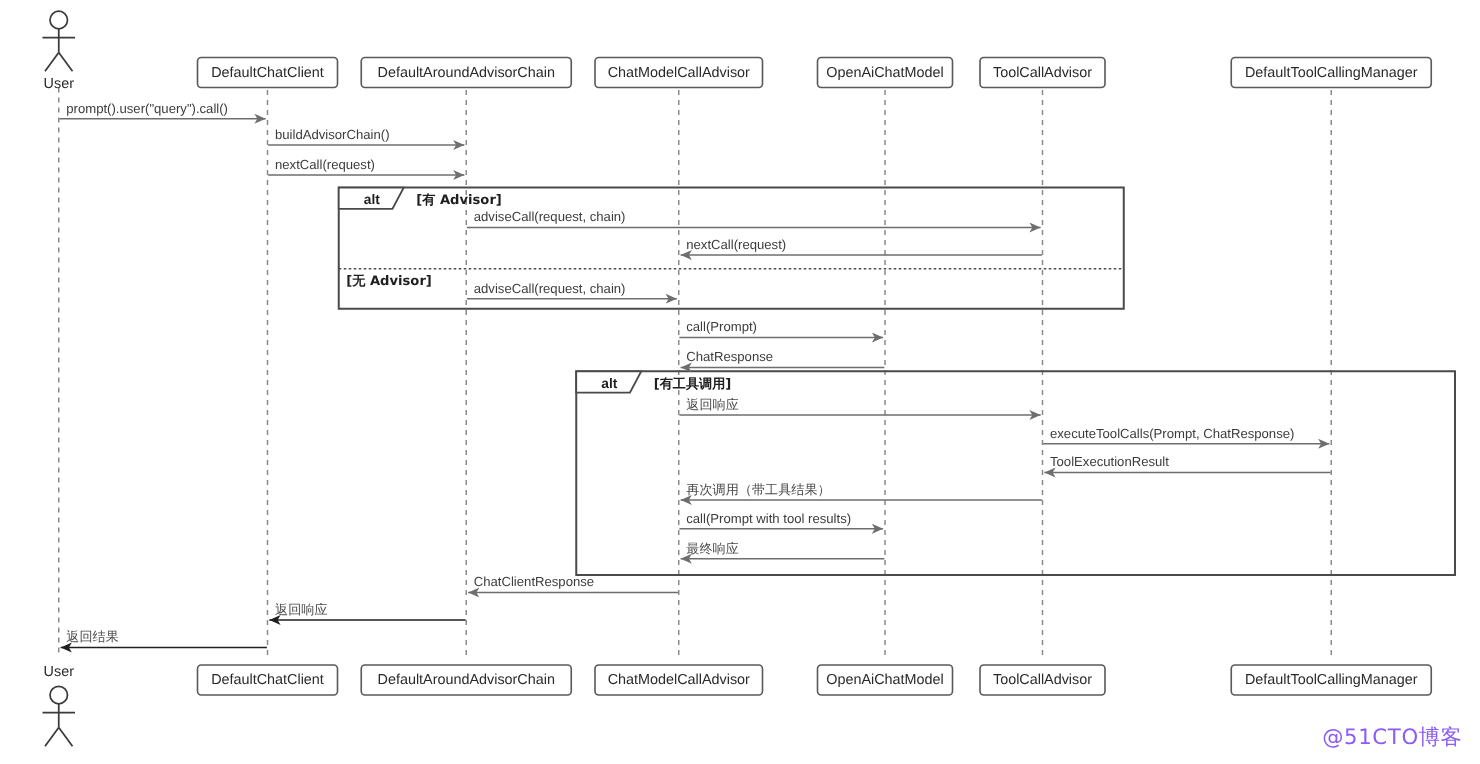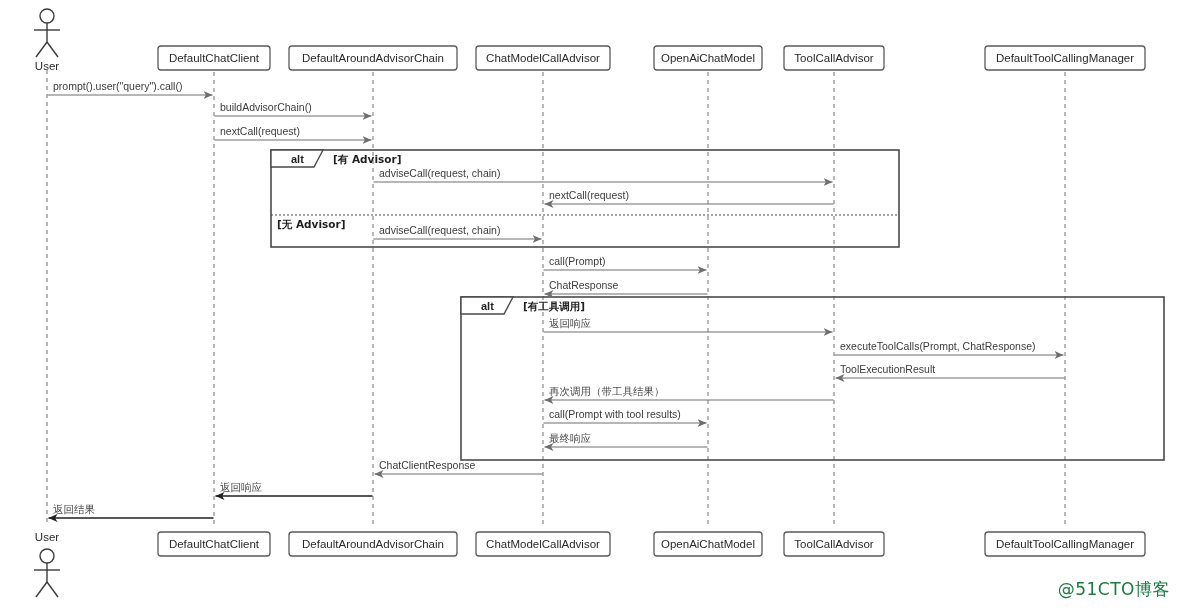--- a/index.html
+++ b/index.html
@@ -100,21 +100,21 @@
     stroke-width: 1.1;
     stroke-dasharray: 2 2;
     fill: none;
   }
   .watermark {
     position: absolute;
     right: 14px;
     bottom: 10px;
     font-family: "DejaVu Sans", "Liberation Sans", sans-serif;
     font-size: 17px;
-    color: #15803d;
+    color: #8b5cf6;
     letter-spacing: 0.5px;
     user-select: none;
   }
 </style>
 </head>
 <body>
 
 <div id="canvas">
 
   <svg id="diagram-svg" viewBox="0 0 1184 611">

